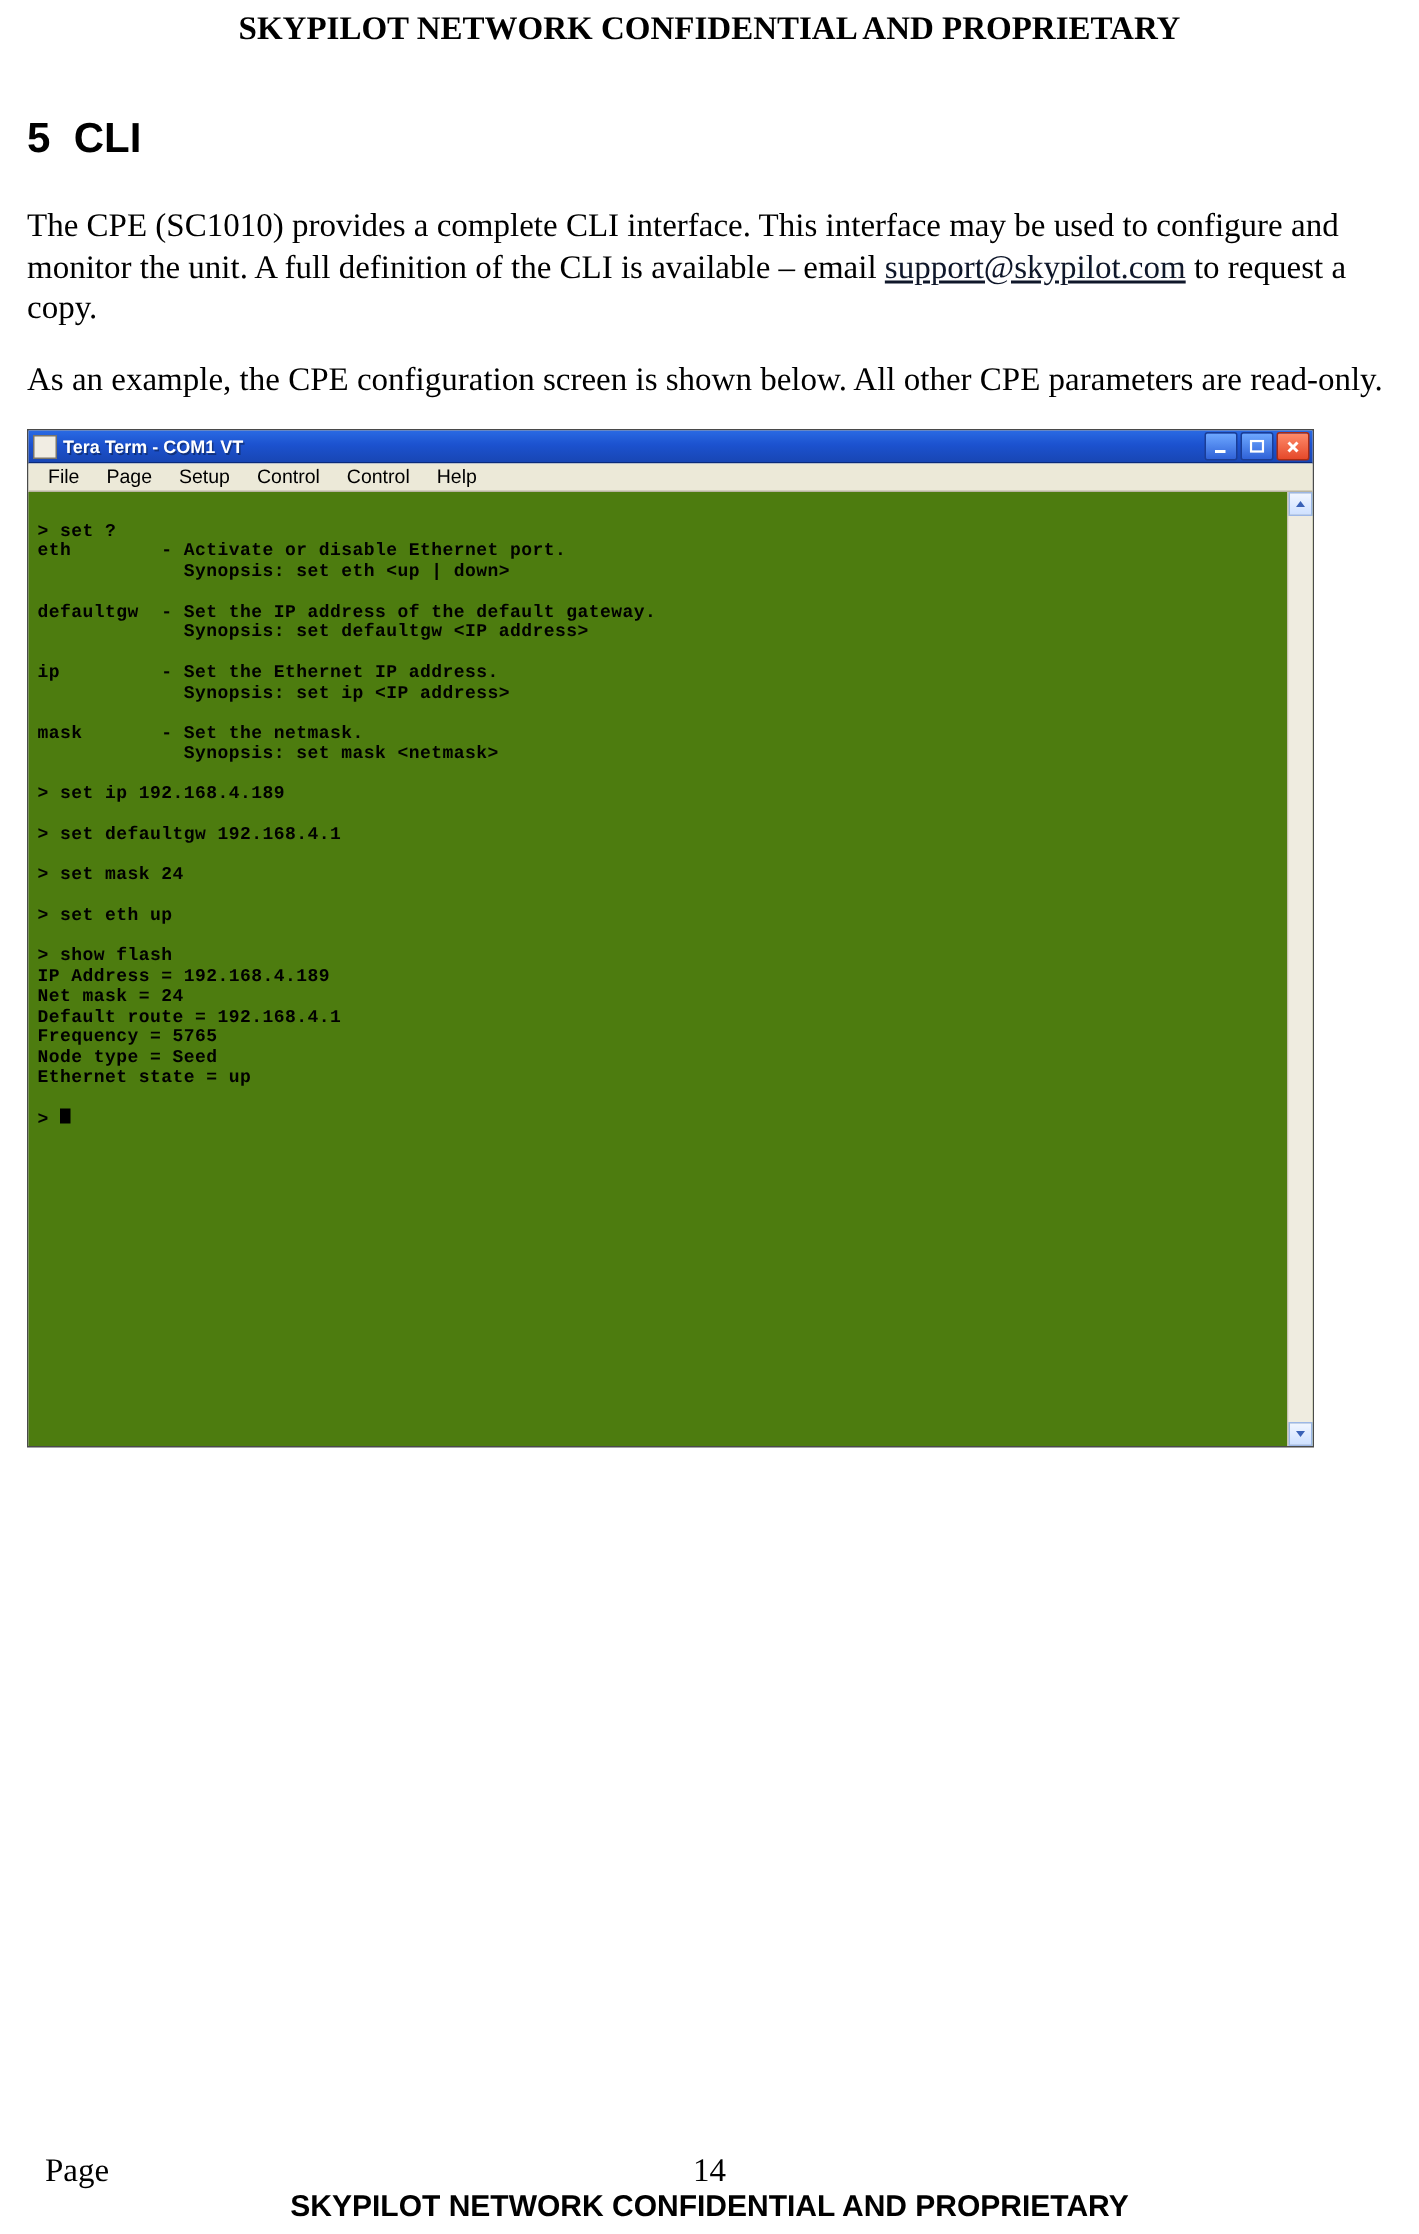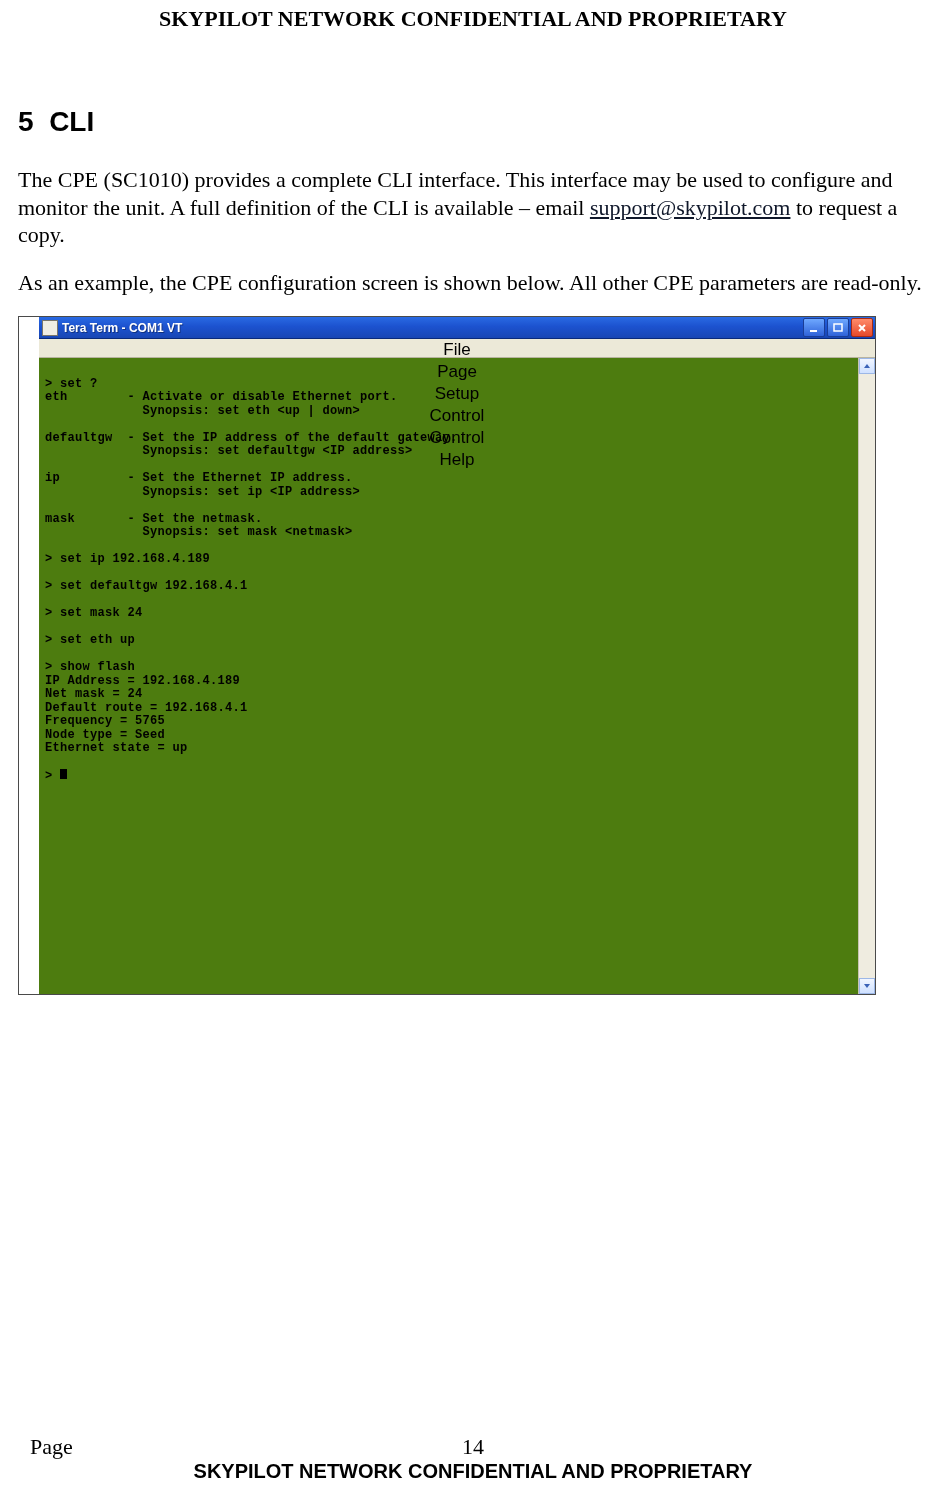--- a/index.html
+++ b/index.html
@@ -21,40 +21,39 @@
     text-align: center;
     font-family: "Times New Roman", Times, serif;
     font-weight: bold;
     font-size: 22px;
     padding-top: 6px;
   }
   .section-title {
     font-family: Arial, Helvetica, sans-serif;
     font-weight: bold;
     font-size: 28px;
-    margin-top: 74px;
+    margin-top: 44px;
     margin-bottom: 28px;
   }
   .body-text {
     font-size: 22px;
     line-height: 1.25;
     margin: 0 0 20px 0;
   }
   .body-text a {
     color: #0f172a;
     text-decoration: underline;
   }
 
   
   .shot-frame {
     width: 858px;
     border: 1px solid #4a4a4a;
     margin-top: 14px;
     box-sizing: border-box;
-    padding-left: 20px;
   }
   
   .titlebar {
     height: 22px;
     background: linear-gradient(to bottom, #2a6ae3 0%, #1c52cf 45%, #1846b4 100%);
     border-bottom: 1px solid #0a2a7a;
     display: flex;
     align-items: center;
     padding: 0 2px 0 3px;
     box-sizing: border-box;
@@ -94,26 +93,24 @@
     color: #fff;
   }
   .win-btn svg { display: block; }
 
   
   .menubar {
     height: 18px;
     background: #ece9d8;
     border-bottom: 1px solid #b8b4a0;
     display: flex;
-    align-items: center;
     padding: 0 4px;
     font-family: Tahoma, Arial, sans-serif;
-    font-size: 17px;
+    font-size: 13px;
     color: #000;
-    flex-direction: column;
   }
   .menubar .menuitem {
     padding: 1px 9px;
     cursor: default;
   }
 
   
   .term-wrap {
     display: flex;
     background: #4d7c0f;

